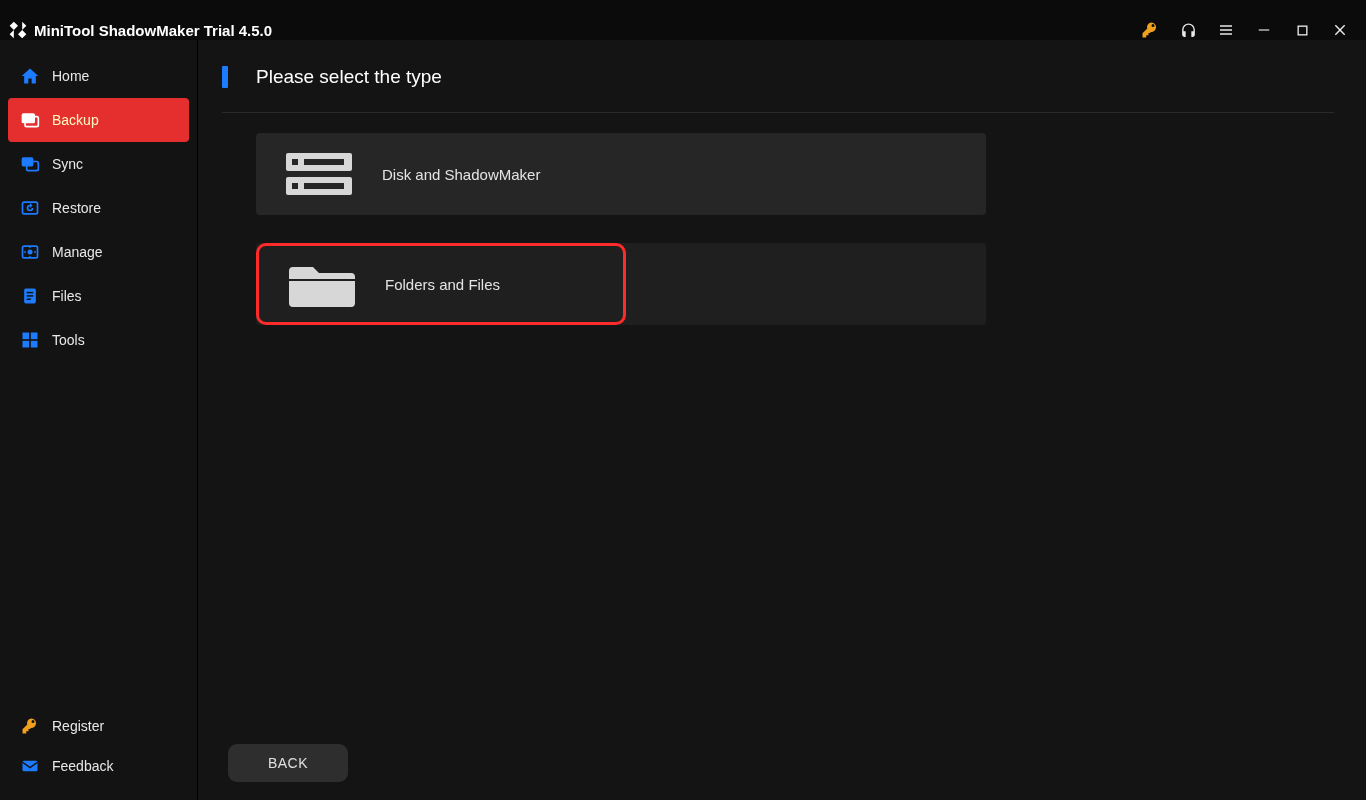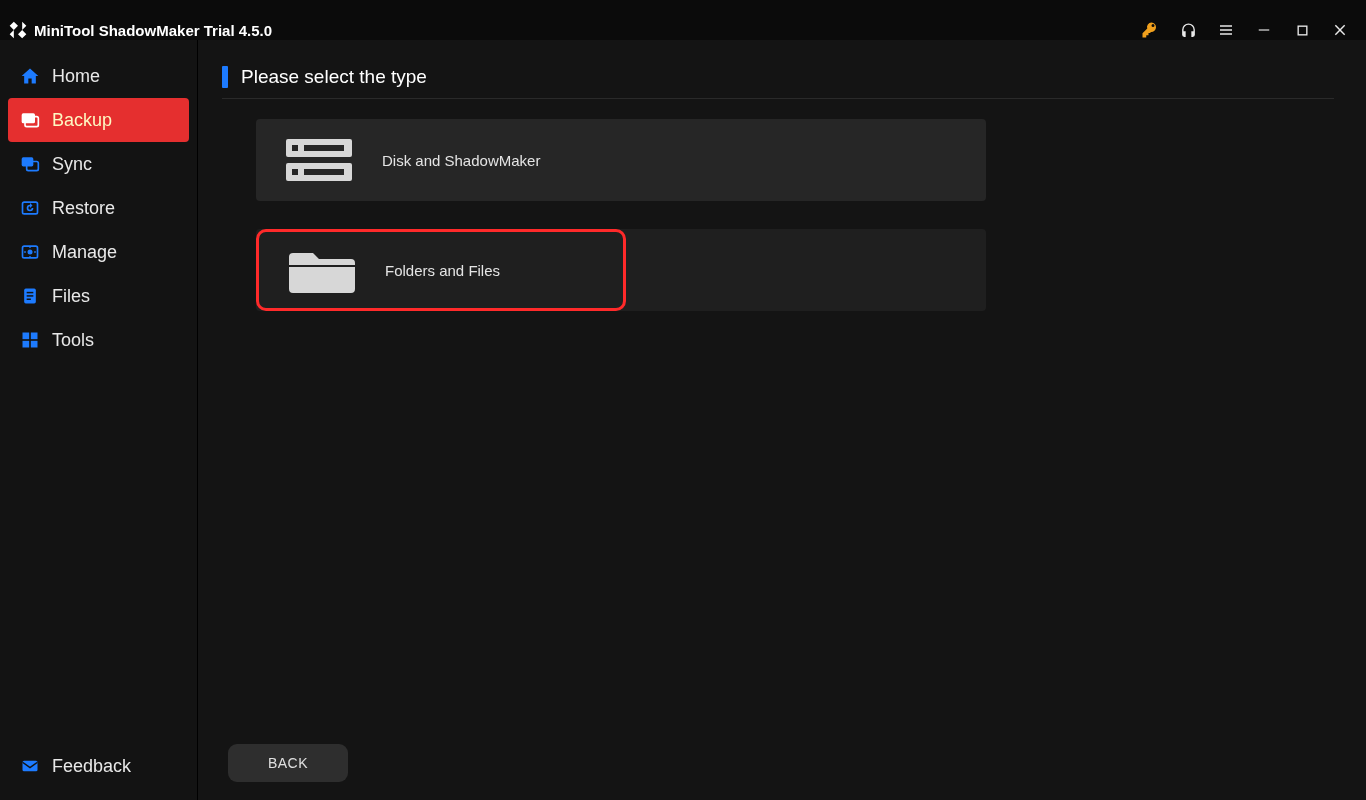--- a/index.html
+++ b/index.html
@@ -52,43 +52,43 @@
     padding:14px 8px 14px 8px;
     border-right:1px solid #000;
   }
   .nav{display:flex;flex-direction:column;gap:0;}
   .nav-item{
     display:flex;align-items:center;gap:12px;
     height:44px;
     padding:0 12px;
     border-radius:4px;
     color:var(--txt);
-    font-size:18px;
+    font-size:14px;
     cursor:pointer;
   }
   .nav-item.active{background:var(--red);color:#fef9c3;}
   .nav-spacer{flex:1;}
   .bottom-nav .nav-item{height:40px;}
   .icon-slot{width:20px;height:20px;display:flex;align-items:center;justify-content:center;}
   .icon-slot svg{display:block;}
   
   .main{
     flex:1;
     position:relative;
     background:var(--panel);
     display:flex;flex-direction:column;
   }
   .main-inner{
     padding:26px 32px 0 24px;
     flex:1;
     overflow:auto;
   }
   .heading{
-    display:flex;align-items:center;gap:13px;
-    padding-bottom:10px;
+    display:flex;align-items:center;gap:28px;
+    padding-bottom:24px;
     border-bottom:1px solid var(--divider);
   }
   .heading .bar{
     width:6px;height:22px;background:var(--blue);border-radius:1px;
   }
   .heading .txt{font-size:19px;color:#fff;}
   .cards{
     padding:20px 0 0 34px;
     display:flex;flex-direction:column;gap:28px;
     max-width:760px;
@@ -242,20 +242,28 @@
               <rect x="13" y="3" width="8" height="8" fill="#1d7bff"></rect>
               <rect x="3" y="13" width="8" height="8" fill="#1d7bff"></rect>
               <rect x="13" y="13" width="8" height="8" fill="#1d7bff"></rect>
             </svg>
         </span>
         <span>Tools</span>
       </div>
     </div>
     <div class="nav-spacer"></div>
     <div class="bottom-nav">
+      <div class="nav-item">
+        <span class="icon-slot">
+          <svg width="18" height="18" viewBox="0 0 24 24">
+              <path fill="#f0a01d" d="M14 2a6 6 0 00-5.65 8L2 16.35V22h5v-3h3v-3h2l1.35-1.35A6 6 0 1014 2zm2 6a2 2 0 112-2 2 2 0 01-2 2z"></path>
+            </svg>
+        </span>
+        <span>Register</span>
+      </div>
       <div class="nav-item">
         <span class="icon-slot">
           <svg width="18" height="18" viewBox="0 0 24 24">
               <rect x="2" y="5" width="20" height="14" rx="2" fill="#1d7bff"></rect>
               <path d="M2 7l10 7L22 7" stroke="#131313" stroke-width="2" fill="none"></path>
             </svg>
         </span>
         <span>Feedback</span>
       </div>
     </div>

